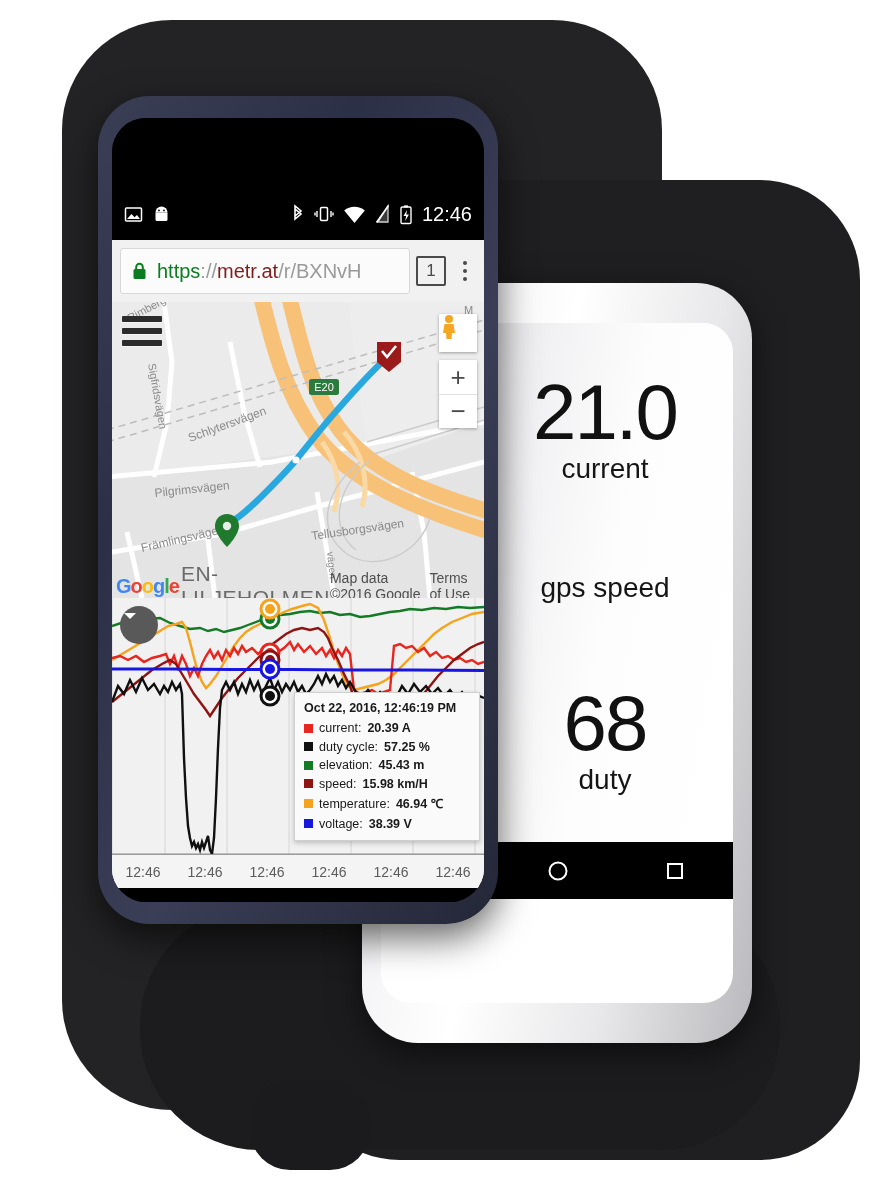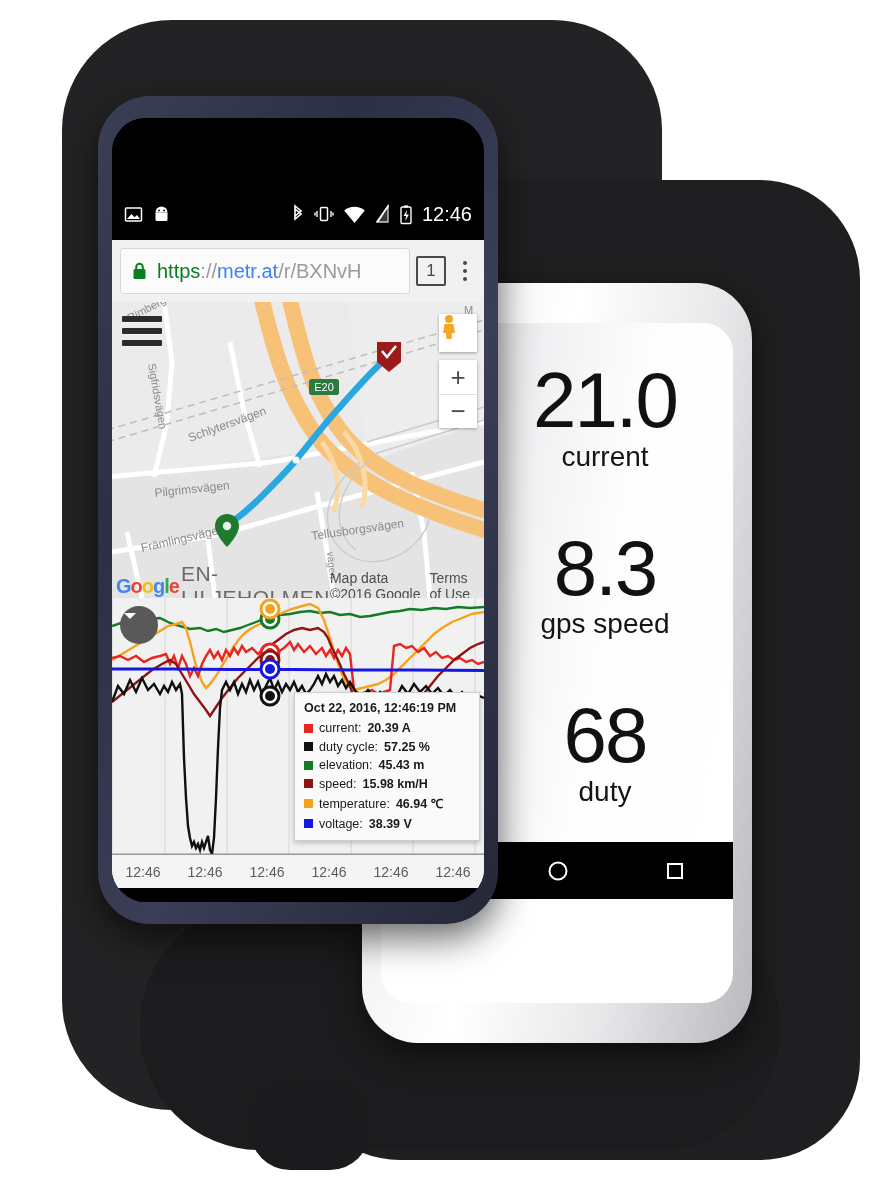--- a/index.html
+++ b/index.html
@@ -62,21 +62,21 @@
   .sb1 .spacer{ flex:1; }
   .sb1 .t{ color:#fff; font-size:20px; }
 
   
   .omni{ height:62px; background:#f1f1f1; display:flex; align-items:center; padding:0 6px 0 8px; gap:6px; }
   .urlbox{ flex:1; height:46px; background:#fbfbfb; border:1px solid #d8d8d8; border-radius:3px;
            display:flex; align-items:center; padding:0 10px; gap:9px; }
   .urltext{ font-size:20px; white-space:nowrap; }
   .urltext .sch{ color:#0b7d20; }
   .urltext .sl{ color:#9a9a9a; }
-  .urltext .host{ color:#3b82f6; }
+  .urltext .host{ color:#7f1d1d; }
   .urltext .path{ color:#9a9a9a; }
   .tabcount{ width:30px; height:30px; border:2px solid #4a4a4a; border-radius:2px; color:#4a4a4a;
              font-size:17px; display:flex; align-items:center; justify-content:center; }
   .kebab{ width:26px; display:flex; flex-direction:column; align-items:center; gap:4px; }
   .kebab i{ width:4px; height:4px; background:#4a4a4a; border-radius:50%; display:block; }
 
   
   .map{ position:relative; height:296px; background:#ececed; overflow:hidden; }
   .map svg{ position:absolute; inset:0; }
   .hamb{ position:absolute; left:10px; top:14px; width:40px; }
@@ -145,21 +145,20 @@
               <div class="lblL"></div>
             </div>
           </div>
 
           <div class="rt-col right">
             <div class="cellR">
               <div class="val">21.0</div>
               <div class="lbl">current</div>
             </div>
             <div class="cellR">
-              <div class="val">8.3</div>
               <div class="lbl">gps speed</div>
             </div>
             <div class="cellR">
               <div class="val">68</div>
               <div class="lbl">duty</div>
             </div>
           </div>
         </div>
       </div>
 

